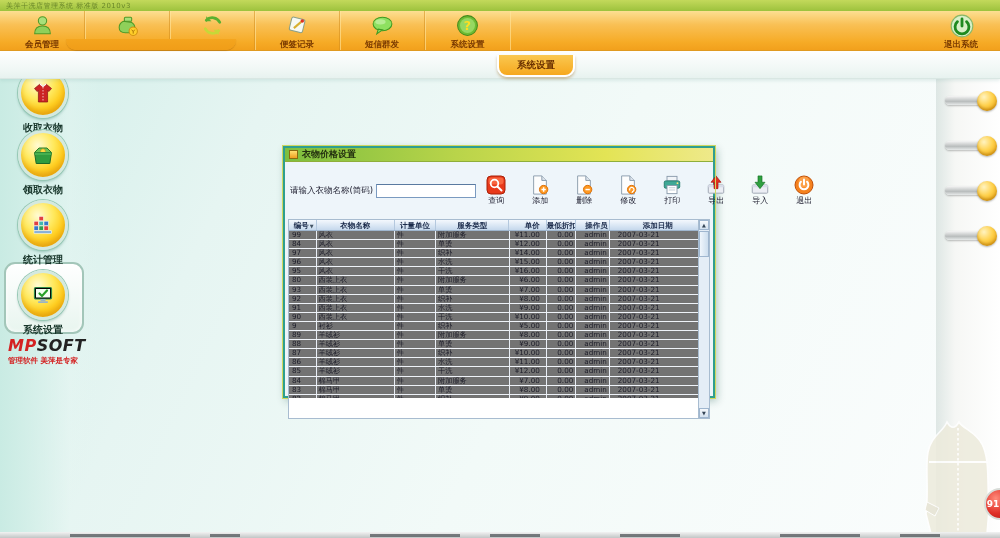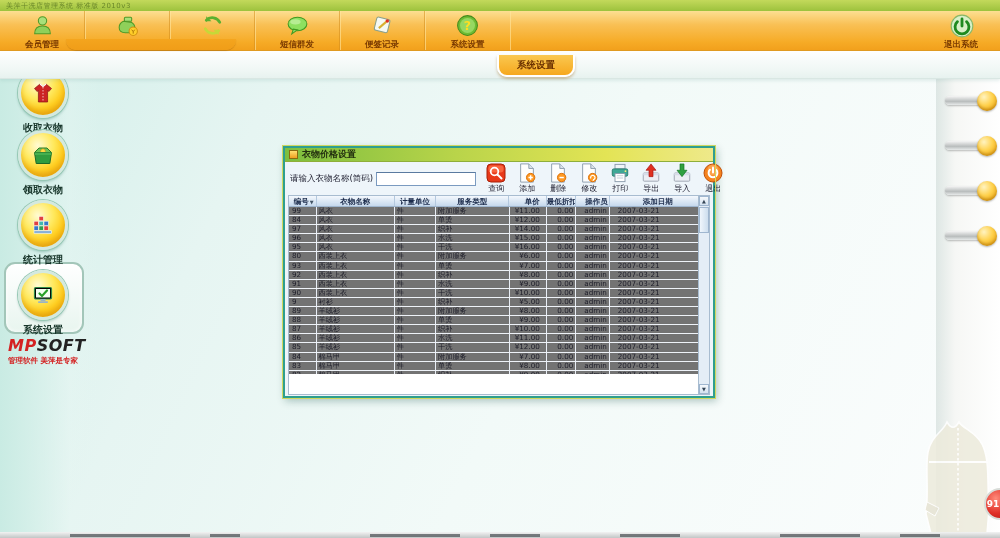--- a/index.html
+++ b/index.html
@@ -64,25 +64,25 @@
        display:flex;align-items:center;justify-content:center;box-sizing:border-box;}
   .badge span{margin-right:14px;}
   
   .dialog{position:absolute;left:283px;top:146px;width:432px;height:252px;
        border:2px solid #2f9e8f;outline:1px solid #cfd860;background:#eef5fa;
        box-shadow:2px 3px 8px rgba(0,70,60,.3);box-sizing:border-box;}
   .dlg-title{height:13px;background:linear-gradient(to right,#7dbe3e 0%,#b9d44a 40%,#e3e455 75%,#eee98a 100%);
        display:flex;align-items:center;padding-left:4px;border-bottom:1px solid #8fae3a;cursor:default;}
   .dlg-title-icon{width:7px;height:7px;background:linear-gradient(#ffe070,#f0a020);border:1px solid #8a6a10;margin-right:4px;}
   .dlg-title span.t{font-size:9px;font-weight:bold;color:#23300f;}
-  .dlg-search{height:33px;display:flex;align-items:center;padding:0 5px;}
+  .dlg-search{height:33px;display:flex;align-items:center;padding:12px 5px;}
   .lbl{font-size:8.5px;color:#223;white-space:nowrap;}
   .search-input{width:100px;height:14px;margin-left:3px;border:1px solid #7a9ac0;border-top-color:#5a7aa0;
        background:#fff;font-size:9px;padding:0 2px;box-sizing:border-box;}
-  .btns{display:flex;margin-left:8px;gap:7px;}
+  .btns{display:flex;margin-left:8px;gap:20px;}
   .dbtn{width:24px;display:flex;flex-direction:column;align-items:center;cursor:pointer;}
   .dicon{width:20px;height:20px;display:block;}
   .dlbl{font-size:8px;color:#223;margin-top:0px;white-space:nowrap;}
   
   .grid{position:relative;height:200px;margin:0 3px;background:#fff;border:1px solid #a8bcd0;box-sizing:border-box;}
   .ghead{display:flex;height:11px;width:calc(100% - 11px);
        background:linear-gradient(to bottom,#f4f8fd,#d3e2f2 70%,#c6d8ec);border-bottom:1px solid #9fb6cf;box-sizing:border-box;}
   .hcell{font-size:7.5px;font-weight:bold;color:#1a2a4a;text-align:center;line-height:11px;
        border-right:1px solid #b4c8de;box-sizing:border-box;overflow:hidden;white-space:nowrap;cursor:pointer;}
   .hsort{font-size:5px;color:#456;margin-left:1px;}
@@ -145,36 +145,36 @@
           <path d="M5 15 A8 8 0 0 0 18 17" fill="none" stroke="#c6d838" stroke-width="2.6" stroke-linecap="round"></path>
           <path d="M6 3 L6 8 L11 8 Z" fill="#5ab030"></path>
           <path d="M18 21 L18 16 L13 16 Z" fill="#c6d838"></path>
         </svg>
     </span>
     <span class="tb-label">交班管理</span>
   </div>
   <div class="tb-item">
     <span class="tb-icon">
       <svg width="25" height="25" viewBox="0 0 24 24">
+          <rect x="5" y="5" width="13" height="13" rx="2" transform="rotate(14 12 12)" fill="#f6f9f2" stroke="#8aa08a"></rect>
+          <path d="M8.5 14.5 L15.5 8.5" stroke="#d8b030" stroke-width="2"></path>
+          <circle cx="16.6" cy="7.6" r="1.7" fill="#e03020"></circle>
+        </svg>
+    </span>
+    <span class="tb-label">便签记录</span>
+  </div>
+  <div class="tb-item">
+    <span class="tb-icon">
+      <svg width="25" height="25" viewBox="0 0 24 24">
           <ellipse cx="12" cy="10.5" rx="9" ry="6.5" fill="#8ee060" stroke="#3f9a22"></ellipse>
           <path d="M8 15.5 L6.5 20 L12 16.2 Z" fill="#8ee060" stroke="#3f9a22"></path>
           <ellipse cx="10" cy="8.5" rx="5" ry="2.5" fill="#c0f0a0" opacity="0.8"></ellipse>
         </svg>
     </span>
     <span class="tb-label">短信群发</span>
-  </div>
-  <div class="tb-item">
-    <span class="tb-icon">
-      <svg width="25" height="25" viewBox="0 0 24 24">
-          <rect x="5" y="5" width="13" height="13" rx="2" transform="rotate(14 12 12)" fill="#f6f9f2" stroke="#8aa08a"></rect>
-          <path d="M8.5 14.5 L15.5 8.5" stroke="#d8b030" stroke-width="2"></path>
-          <circle cx="16.6" cy="7.6" r="1.7" fill="#e03020"></circle>
-        </svg>
-    </span>
-    <span class="tb-label">便签记录</span>
   </div>
   <div class="tb-item" style="border-right:none">
     <span class="tb-icon">
       <svg width="25" height="25" viewBox="0 0 24 24">
           <circle cx="12" cy="12" r="9.5" fill="#6cbc34" stroke="#458a1c"></circle>
           <circle cx="12" cy="12" r="7.2" fill="#96d862"></circle>
           <text x="12" y="16.5" font-size="12" font-weight="bold" fill="#ffdf20" text-anchor="middle" font-family="DejaVu Sans">?</text>
         </svg>
     </span>
     <span class="tb-label">系统设置</span>

